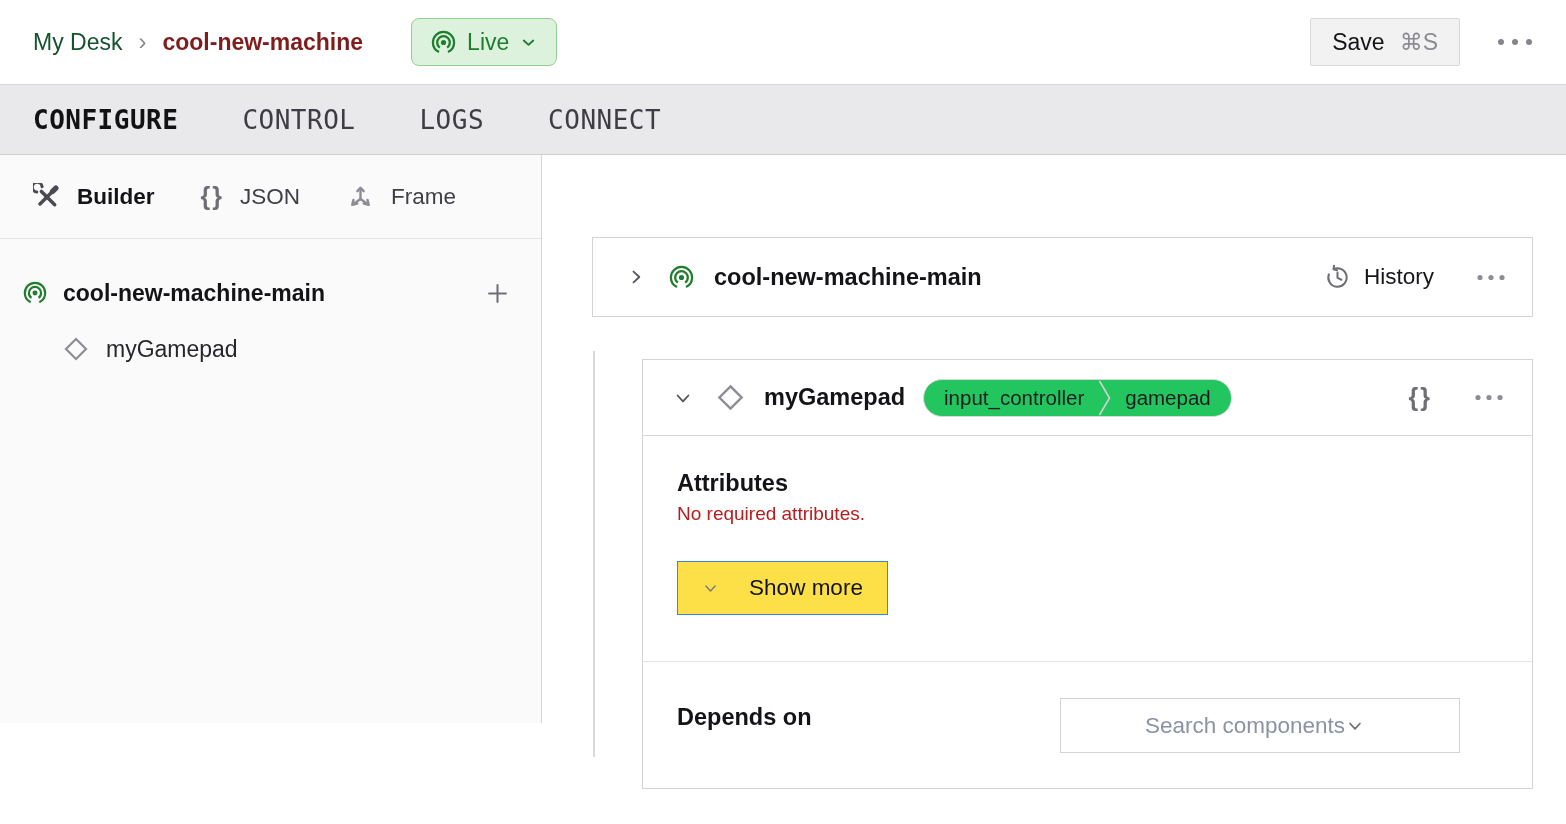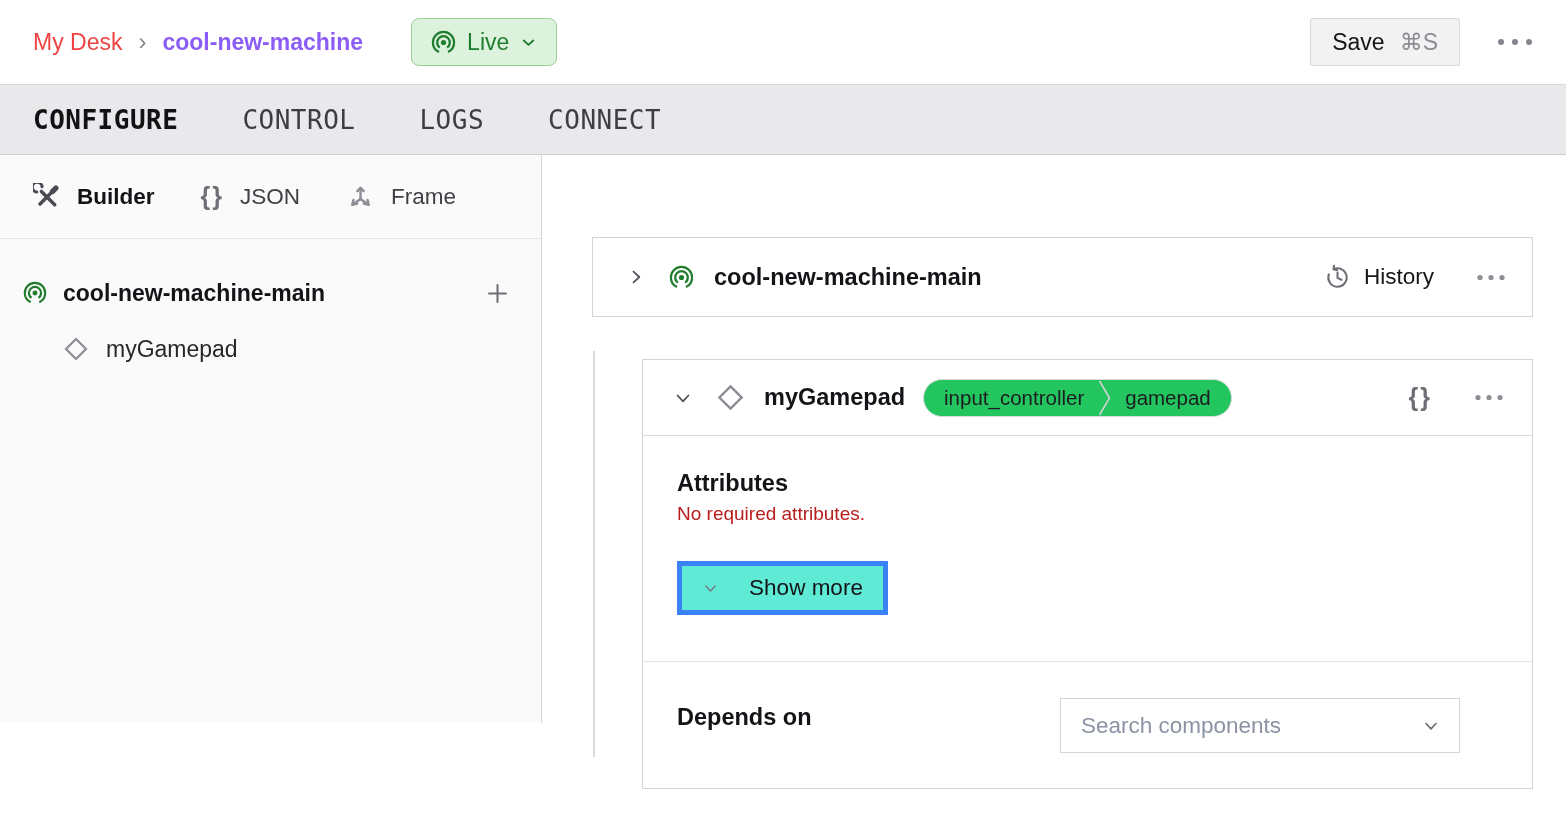--- a/index.html
+++ b/index.html
@@ -4,23 +4,23 @@
 <style>
   * { margin:0; padding:0; box-sizing:border-box; }
   html,body { background:#fff; }
   .app {
     position:relative; width:1566px; height:824px; overflow:hidden;
     font-family:"Liberation Sans","DejaVu Sans",sans-serif;
     color:#17171b; background:#fff;
   }
   
   .topbar { height:84px; display:flex; align-items:center; padding:0 30px 0 33px; background:#fff; }
-  .crumb-parent { font-size:23px; color:#ef4444; }
+  .crumb-parent { font-size:23px; color:#14532d; }
   .crumb-sep { font-size:24px; color:#8a8a92; margin:0 16px; }
-  .crumb-current { font-size:23px; font-weight:700; color:#8b5cf6; }
+  .crumb-current { font-size:23px; font-weight:700; color:#7f1d1d; }
   .live-badge {
     margin-left:48px; height:48px; display:flex; align-items:center; gap:10px;
     padding:0 18px; background:#ddf2dd; border:1px solid #93d093; border-radius:8px;
     color:#1e7d2e; font-size:23px; cursor:pointer;
   }
   .save-btn {
     margin-left:auto; height:48px; display:flex; align-items:center; gap:15px;
     padding:0 21px; background:#f2f2f3; border:1px solid #d9d9db; border-radius:2px;
     font-size:23px; color:#141418; cursor:pointer;
   }
@@ -65,26 +65,26 @@
     padding:0 20px; background:#22c55e; border:1px solid #d9d9db; border-radius:19px;
     font-size:20.5px; color:#1d1d21;
   }
   .cc-braces { margin-left:auto; font-size:25px; color:#6e6e76; font-weight:600; letter-spacing:2px; cursor:pointer; }
   .row-label { width:383px; flex:none; font-size:23.5px; font-weight:700; color:#141418; padding-top:6px; }
   .row-attributes { border-bottom:1px solid #e4e4e6; display:flex; padding:28px 30px 46px 34px;flex-direction:column; }
   .attr-right { display:flex; flex-direction:column; align-items:flex-start; }
   .attr-empty { font-size:19px; color:#b91c1c; padding-top:6px; }
   .show-more {
     margin-top:36px; width:211px; height:54px; display:flex; align-items:center; justify-content:center; gap:30px;
-    background:#5eead4; border:5px solid #3b82f6; font-size:22.5px; color:#141418; cursor:pointer;
+    background:#fde047; border:1px solid #3b82f6; font-size:22.5px; color:#141418; cursor:pointer;
   }
   .row-depends { height:126px; display:flex; padding:36px 30px 0 34px; }
   .select {
-    width:400px; height:55px; display:flex; align-items:center; justify-content:space-between;
-    padding:0 18px 0 20px; background:#fff; border:1px solid #d4d4d6; cursor:pointer;
+    width:400px; height:55px; display:flex; align-items:center; justify-content:center;
+    padding:0 18px 0 8px; background:#fff; border:1px solid #d4d4d6; cursor:pointer;
   }
   .select-placeholder { font-size:22.5px; color:#8a92a4; }
   .icon { display:inline-flex; flex:none; }
 </style>
 </head>
 <body>
 
 <div class="app">
 
   <header class="topbar">

